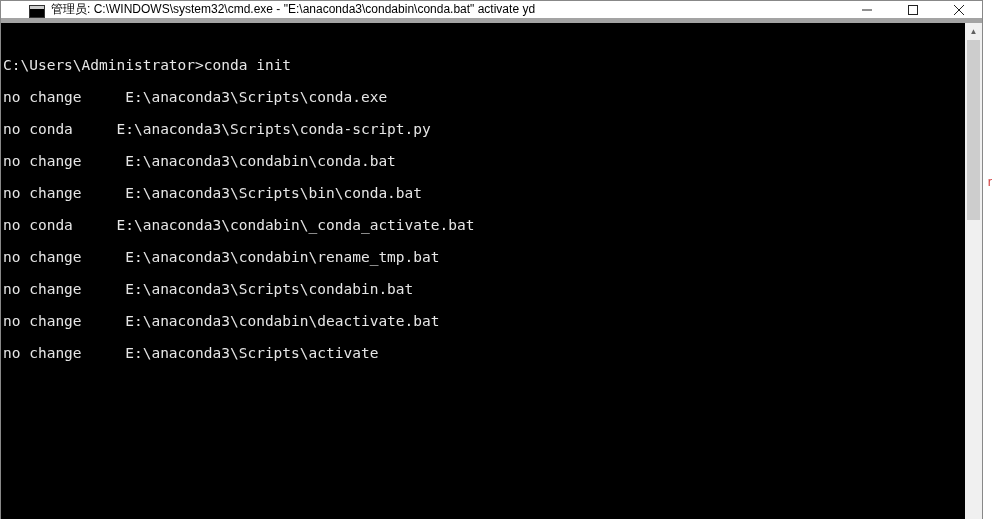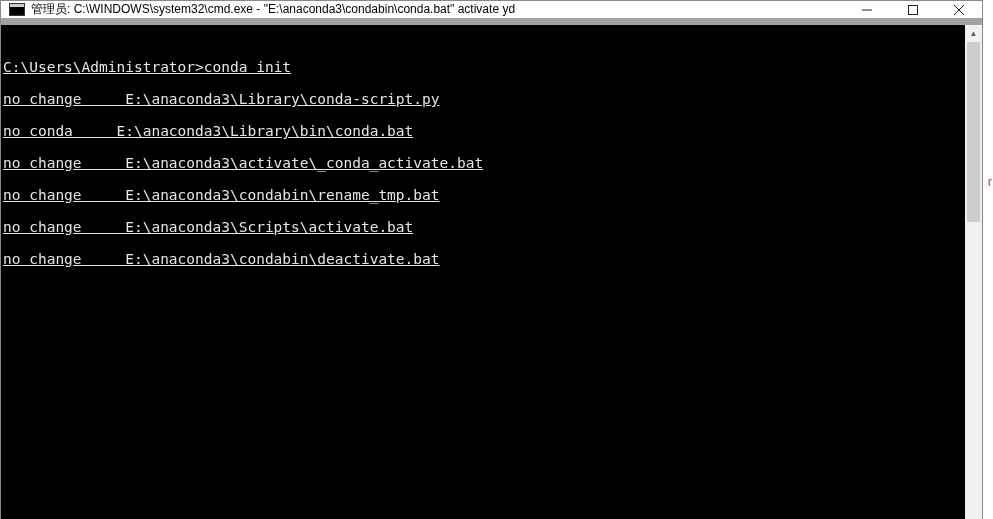--- a/index.html
+++ b/index.html
@@ -17,22 +17,23 @@
       background: #fff;
       border: 1px solid #888;
       display: flex;
       flex-direction: column;
       position: relative;
     }
     .titlebar {
       height: 30px;
       background: #fff;
       display: flex;
-      align-items: center;
-      border-bottom: 7px solid #a3a3a3;
+      align-items: flex-end;
+      border-bottom: 5px solid #a3a3a3;
+      padding-left: 20px;
     }
     .titlebar-icon {
       width: 16px;
       height: 13px;
       margin: 0 6px 0 8px;
       background: #000;
       border: 1px solid #333;
       position: relative;
       display: inline-block;
     }
@@ -72,21 +73,21 @@
       flex: 1;
       background: #000;
       color: #e6e6e6;
       font-family: "NSimSun","SimSun","Consolas",monospace;
       font-size: 14.5px;
       line-height: 16px;
       padding: 2px 0 2px 2px;
       white-space: pre;
       overflow: hidden;
     }
-    .term-line { display: block; text-decoration: underline; }
+    .term-line { display: block; }
     .scrollbar {
       width: 17px;
       background: #f0f0f0;
       position: relative;
     }
     .scroll-up, .scroll-down {
       height: 17px;
       display: flex;
       align-items: center;
       justify-content: center;
@@ -140,26 +141,29 @@
             <line x1="10" y1="0" x2="0" y2="10"></line>
           </svg>
       </div>
     </div>
   </div>
 
   <div class="term-wrap">
     <div class="terminal">
 <span class="term-line"></span>
 <span class="term-line"><span>C:\Users\Administrator&gt;</span><span>conda init</span></span>
-<span class="term-line">no change     E:\anaconda3\Library\conda-script.py</span>
-<span class="term-line">no conda     E:\anaconda3\Library\bin\conda.bat</span>
-<span class="term-line">no change     E:\anaconda3\activate\_conda_activate.bat</span>
+<span class="term-line">no change     E:\anaconda3\Scripts\conda.exe</span>
+<span class="term-line">no conda     E:\anaconda3\Scripts\conda-script.py</span>
+<span class="term-line">no change     E:\anaconda3\condabin\conda.bat</span>
+<span class="term-line">no change     E:\anaconda3\Scripts\bin\conda.bat</span>
+<span class="term-line">no conda     E:\anaconda3\condabin\_conda_activate.bat</span>
 <span class="term-line">no change     E:\anaconda3\condabin\rename_tmp.bat</span>
-<span class="term-line">no change     E:\anaconda3\Scripts\activate.bat</span>
+<span class="term-line">no change     E:\anaconda3\Scripts\condabin.bat</span>
 <span class="term-line">no change     E:\anaconda3\condabin\deactivate.bat</span>
+<span class="term-line">no change     E:\anaconda3\Scripts\activate</span>
 
 
 
 
 
 
 
 
 
 

